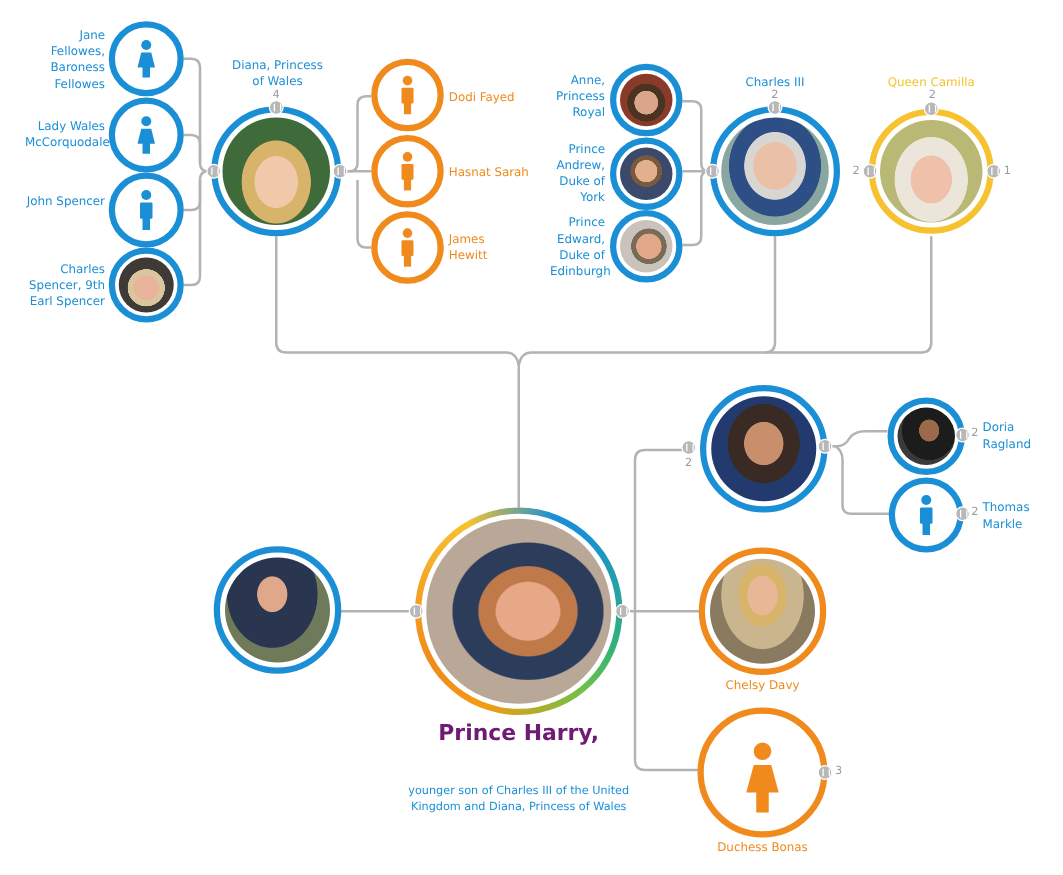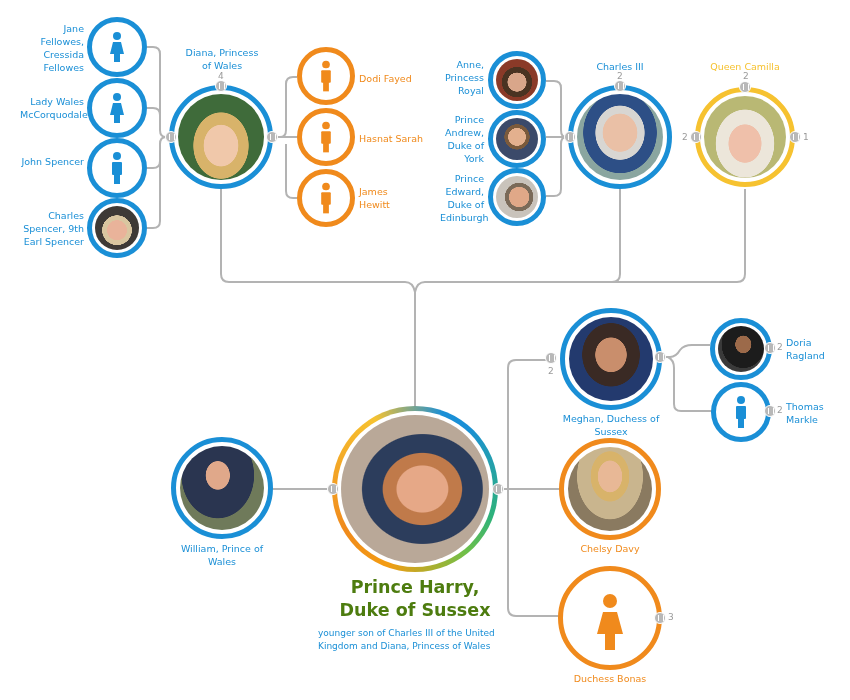--- a/index.html
+++ b/index.html
@@ -30,24 +30,24 @@
     position: absolute; width: 12px; height: 12px; border-radius: 50%;
     background: #b8b8b8; border: 1px solid #ffffff; box-sizing: border-box;
   }
   .hub::after {
     content: ""; position: absolute; left: 3px; top: 2px; width: 4px; height: 6px;
     border-left: 1.5px solid #fff; border-right: 1.5px solid #fff;
   }
   .title-main {
     position: absolute; left: 320px; top: 576px; width: 190px; text-align: center;
     font-family: "DejaVu Sans", sans-serif; font-weight: bold; font-size: 17.5px;
-    line-height: 23px; color: #4d7c0f;
+    line-height: 23px; color: #701a75;
   }
   .subtitle {
-    position: absolute; left: 318px; top: 627px; width: 194px; 
+    position: absolute; left: 318px; top: 627px; width: 194px; text-align: center;
     font-size: 9px; line-height: 13px; color: #1a8fd6;
   }
 </style>
 </head>
 <body>
 
 <div id="canvas">
 
   <svg class="lines" width="850" height="700">
     <g fill="none" stroke="#b3b3b3" stroke-width="2">
@@ -74,21 +74,21 @@
 
       <path d="M498 489 H560"></path>
       <path d="M508 489 V368 Q508 360 516 360 H548"></path>
       <path d="M508 489 V608 Q508 616 516 616 H560"></path>
 
       <path d="M660 357 H670 Q676 357 680 350 Q684 345 692 345 H710"></path>
       <path d="M668 357 Q674 360 674 368 V404 Q674 411 681 411 H712"></path>
     </g>
   </svg>
 
-  <div class="lbl r" style="left:20px;top:22px;width:64px;">Jane Fellowes, Cressida Fellowes</div>
+  <div class="lbl r" style="left:20px;top:22px;width:64px;">Jane Fellowes, Baroness Fellowes</div>
   <div class="node" style="left:87px;top:17px;width:60px;height:60px;border:5px solid #1a8fd6;">
     <svg width="50" height="50" viewBox="0 0 50 50">
         <circle cx="25" cy="14" r="4" fill="#1a8fd6"></circle>
         <path d="M21 20 H29 L32 32 H28 V40 H22 V32 H18 Z" fill="#1a8fd6"></path>
       </svg>
   </div>
 
   <div class="lbl r" style="left:20px;top:95px;width:64px;">Lady Wales McCorquodale</div>
   <div class="node" style="left:87px;top:78px;width:60px;height:60px;border:5px solid #1a8fd6;">
     <svg width="50" height="50" viewBox="0 0 50 50">
@@ -177,43 +177,40 @@
   <div class="node" style="left:695px;top:87px;width:100px;height:100px;border:5px solid #f6c230;">
     <div class="photo" style="left:4px;top:4px;width:82px;height:82px;background:radial-gradient(ellipse at 50% 58%, #efc0aa 0 28%, #ece6da 29% 50%, #b9b874 51%);"></div>
   </div>
   <div class="hub" style="left:739px;top:81px;"></div>
   <div class="hub" style="left:690px;top:131px;"></div>
   <div class="hub" style="left:789px;top:131px;"></div>
 
   <div class="node" style="left:171px;top:437px;width:102px;height:102px;border:5px solid #1a8fd6;">
     <div class="photo" style="left:4px;top:4px;width:84px;height:84px;background:radial-gradient(ellipse at 45% 35%, #e0a88a 0 18%, #2a3550 19% 55%, #6f7a5a 56%);"></div>
   </div>
-  <div class="lbl c" style="left:176px;top:542px;width:92px;">William, Prince of Wales</div>
 
   <div class="node" style="left:332px;top:406px;width:166px;height:166px;background:conic-gradient(from 200deg, #f39c12 0deg, #f08a1c 40deg, #f6c230 130deg, #1a8fd6 180deg, #1a8fd6 200deg, #2fb27a 270deg, #6cc04a 300deg, #f39c12 360deg);">
     <div class="photo" style="left:5px;top:5px;width:156px;height:156px;background:#ffffff;">
       <div class="photo" style="left:4px;top:4px;width:148px;height:148px;background:radial-gradient(ellipse at 55% 50%, #e6a887 0 22%, #c07a4a 23% 34%, #2c3d5c 35% 52%, #b9a898 53%);"></div>
     </div>
   </div>
   <div class="hub" style="left:327px;top:483px;"></div>
   <div class="hub" style="left:492px;top:483px;"></div>
 
   <div class="title-main">
     <div>Prince Harry,</div>
-    <div>Duke of Sussex</div>
   </div>
   <div class="subtitle">younger son of Charles III of the United Kingdom and Diana, Princess of Wales</div>
 
   <div class="node" style="left:560px;top:308px;width:102px;height:102px;border:5px solid #1a8fd6;">
     <div class="photo" style="left:4px;top:4px;width:84px;height:84px;background:radial-gradient(ellipse at 50% 45%, #c98e6c 0 26%, #3a2a24 27% 48%, #233a6e 49%);"></div>
   </div>
   <div class="hub" style="left:545px;top:352px;"></div>
   <div class="count" style="left:548px;top:366px;">2</div>
   <div class="hub" style="left:654px;top:351px;"></div>
-  <div class="lbl c" style="left:560px;top:412px;width:102px;">Meghan, Duchess of Sussex</div>
 
   <div class="node" style="left:710px;top:318px;width:62px;height:62px;border:5px solid #1a8fd6;">
     <div class="photo" style="left:3px;top:3px;width:46px;height:46px;background:radial-gradient(ellipse at 55% 40%, #9c6a4a 0 22%, #1c1c1c 23% 60%, #3a3a3a 61%);"></div>
   </div>
   <div class="hub" style="left:764px;top:342px;"></div>
   <div class="count" style="left:777px;top:342px;">2</div>
   <div class="lbl l" style="left:786px;top:336px;width:50px;">Doria Ragland</div>
 
   <div class="node" style="left:711px;top:382px;width:60px;height:60px;border:5px solid #1a8fd6;">
     <svg width="50" height="50" viewBox="0 0 50 50">

